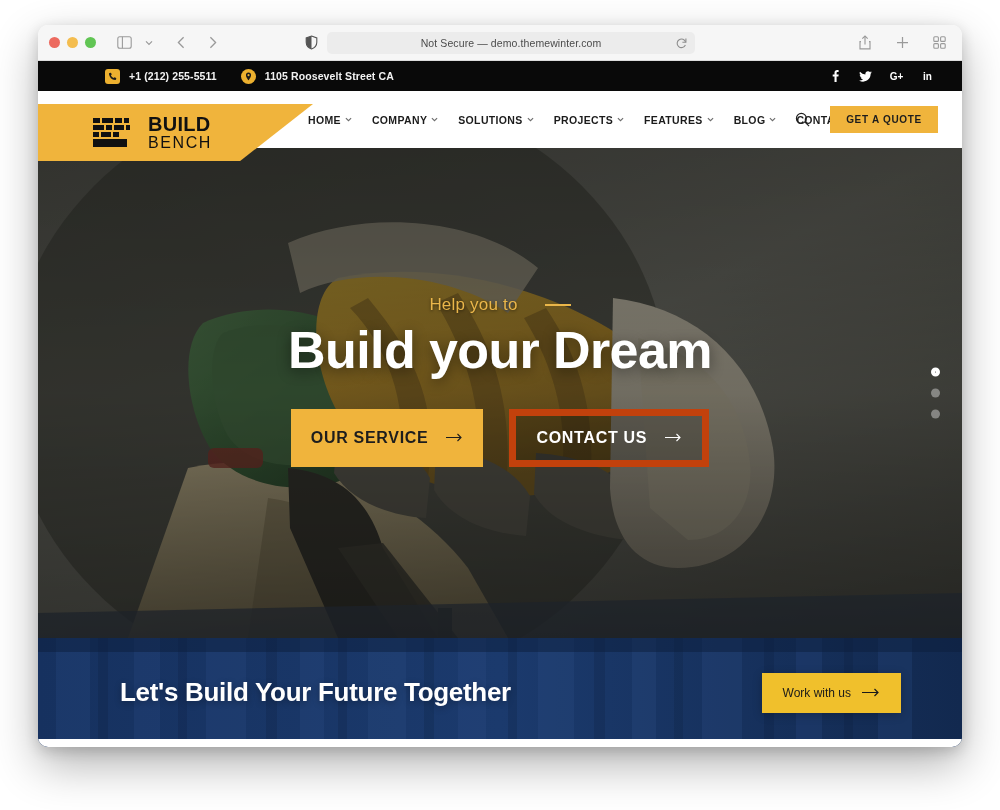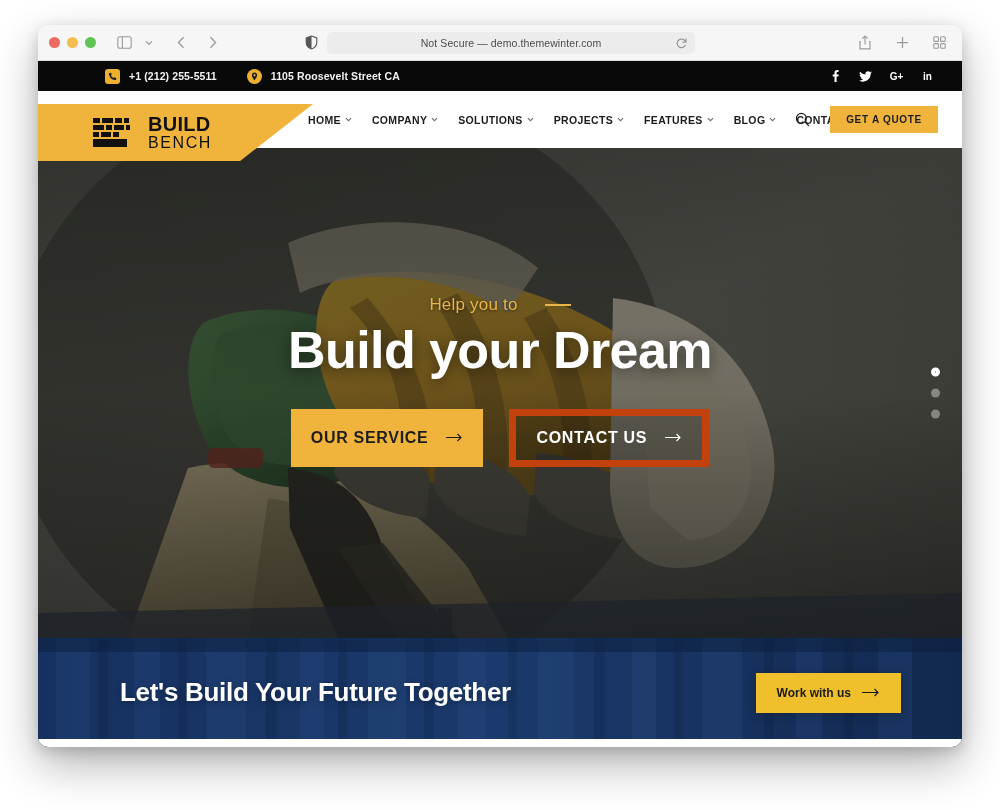--- a/index.html
+++ b/index.html
@@ -48,21 +48,21 @@
 
   .chrome-right { position: absolute; right: 13px; display: flex; align-items: center; gap: 17px; color: #7e7e7e; }
 
   .viewport { position: relative; width: 924px; height: 686px; overflow: hidden; background: #fff; }
 
   
   .topbar {
     height: 30px; background: #090909; display: flex; align-items: center;
     padding: 0 25px 0 0; position: relative;
   }
-  .topbar-left { display: flex; align-items: center; gap: 30px; margin-left: 67px; }
+  .topbar-left { display: flex; align-items: center; gap: 24px; margin-left: 67px; }
   .tb-item { display: flex; align-items: center; gap: 9px; }
   .tb-ico {
     width: 15px; height: 15px; border-radius: 3px; background: #ecb02f;
     display: flex; align-items: center; justify-content: center; color: #1a1a1a;
     flex: 0 0 auto;
   }
   .tb-ico.round { border-radius: 50%; }
   .tb-txt { color: #f2f2f2; font-size: 10.5px; font-weight: 700; letter-spacing: .1px; }
   .socials { position: absolute; right: 28px; display: flex; align-items: center; gap: 17px; }
   .soc { color: #fff; font-size: 11px; display: flex; align-items: center; justify-content: center;
@@ -137,21 +137,21 @@
   
   .band { position: relative; height: 109px; overflow: hidden; background: #16315f; }
   .band-tex { position: absolute; inset: 0; }
   .band-inner {
     position: absolute; inset: 0; display: flex; align-items: center;
     justify-content: space-between; padding: 0 61px 0 82px;
   }
   .band-title { color: #fff; font-size: 26px; font-weight: 800; letter-spacing: -.3px;
                 text-shadow: 0 2px 7px rgba(0,0,0,.3); }
   .band-btn {
-    background: #f0c02c; color: #1a1a1a; font-size: 12px; font-weight: 700;
+    background: #f0c02c; color: #1a1a1a; font-size: 12px; font-weight: 400;
     padding: 13px 21px; border: none; cursor: pointer;
     display: inline-flex; align-items: center; gap: 11px;
     box-shadow: 0 2px 9px rgba(0,0,0,.22);
   }
   .white-strip { position: absolute; left: 0; right: 0; bottom: 0; height: 8px; background: #fff; }
 </style>
 </head>
 <body>
 
 <div id="shot">

